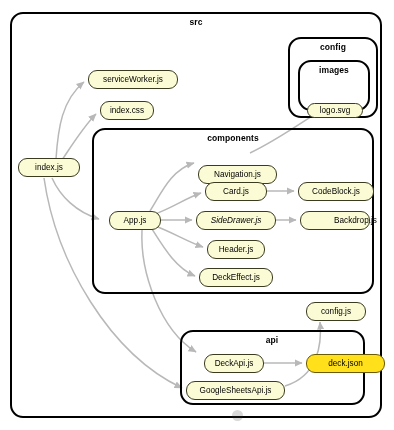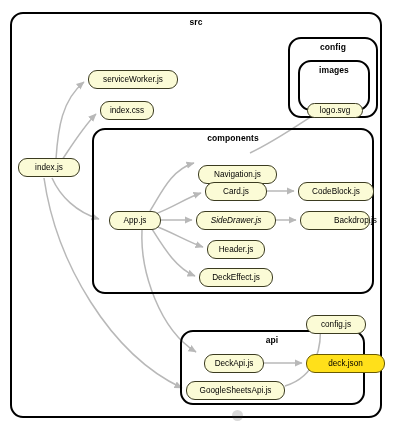--- a/index.html
+++ b/index.html
@@ -67,21 +67,21 @@
       <div class="node" style="left: 100px; top: 101px; width: 54px; height: 19px;">index.css</div>
       <div class="node" style="left: 307px; top: 83px; width: 56px; height: 15px; margin-top: 20px;">logo.svg</div>
       <div class="node" style="left: 103px; top: 211px; width: 52px; height: 19px; margin-left: 6px;">App.js</div>
       <div class="node" style="left: 198px; top: 153px; width: 79px; height: 19px; margin-top: 12px;">Navigation.js</div>
       <div class="node" style="left: 205px; top: 182px; width: 62px; height: 19px;">Card.js</div>
       <div class="node" style="left: 196px; top: 211px; width: 80px; height: 19px; font-style: italic;">SideDrawer.js</div>
       <div class="node" style="left: 207px; top: 240px; width: 58px; height: 19px;">Header.js</div>
       <div class="node" style="left: 199px; top: 268px; width: 74px; height: 19px;">DeckEffect.js</div>
       <div class="node" style="left: 298px; top: 182px; width: 76px; height: 19px;">CodeBlock.js</div>
       <div class="node" style="left: 300px; top: 211px; width: 70px; height: 19px; padding-left: 41px;">Backdrop.js</div>
-      <div class="node" style="left: 306px; top: 302px; width: 60px; height: 19px; margin-top: 13px;">config.js</div>
+      <div class="node" style="left: 306px; top: 302px; width: 60px; height: 19px;">config.js</div>
       <div class="node" style="left: 204px; top: 354px; width: 60px; height: 19px;">DeckApi.js</div>
       <div class="node hl" style="left: 306px; top: 354px; width: 79px; height: 19px;">deck.json</div>
       <div class="node" style="left: 186px; top: 381px; width: 99px; height: 19px;">GoogleSheetsApi.js</div>
     </div>
 
   <div id="watermark">
     <span class="wm-dot"></span>
   </div>
 
 </div>

